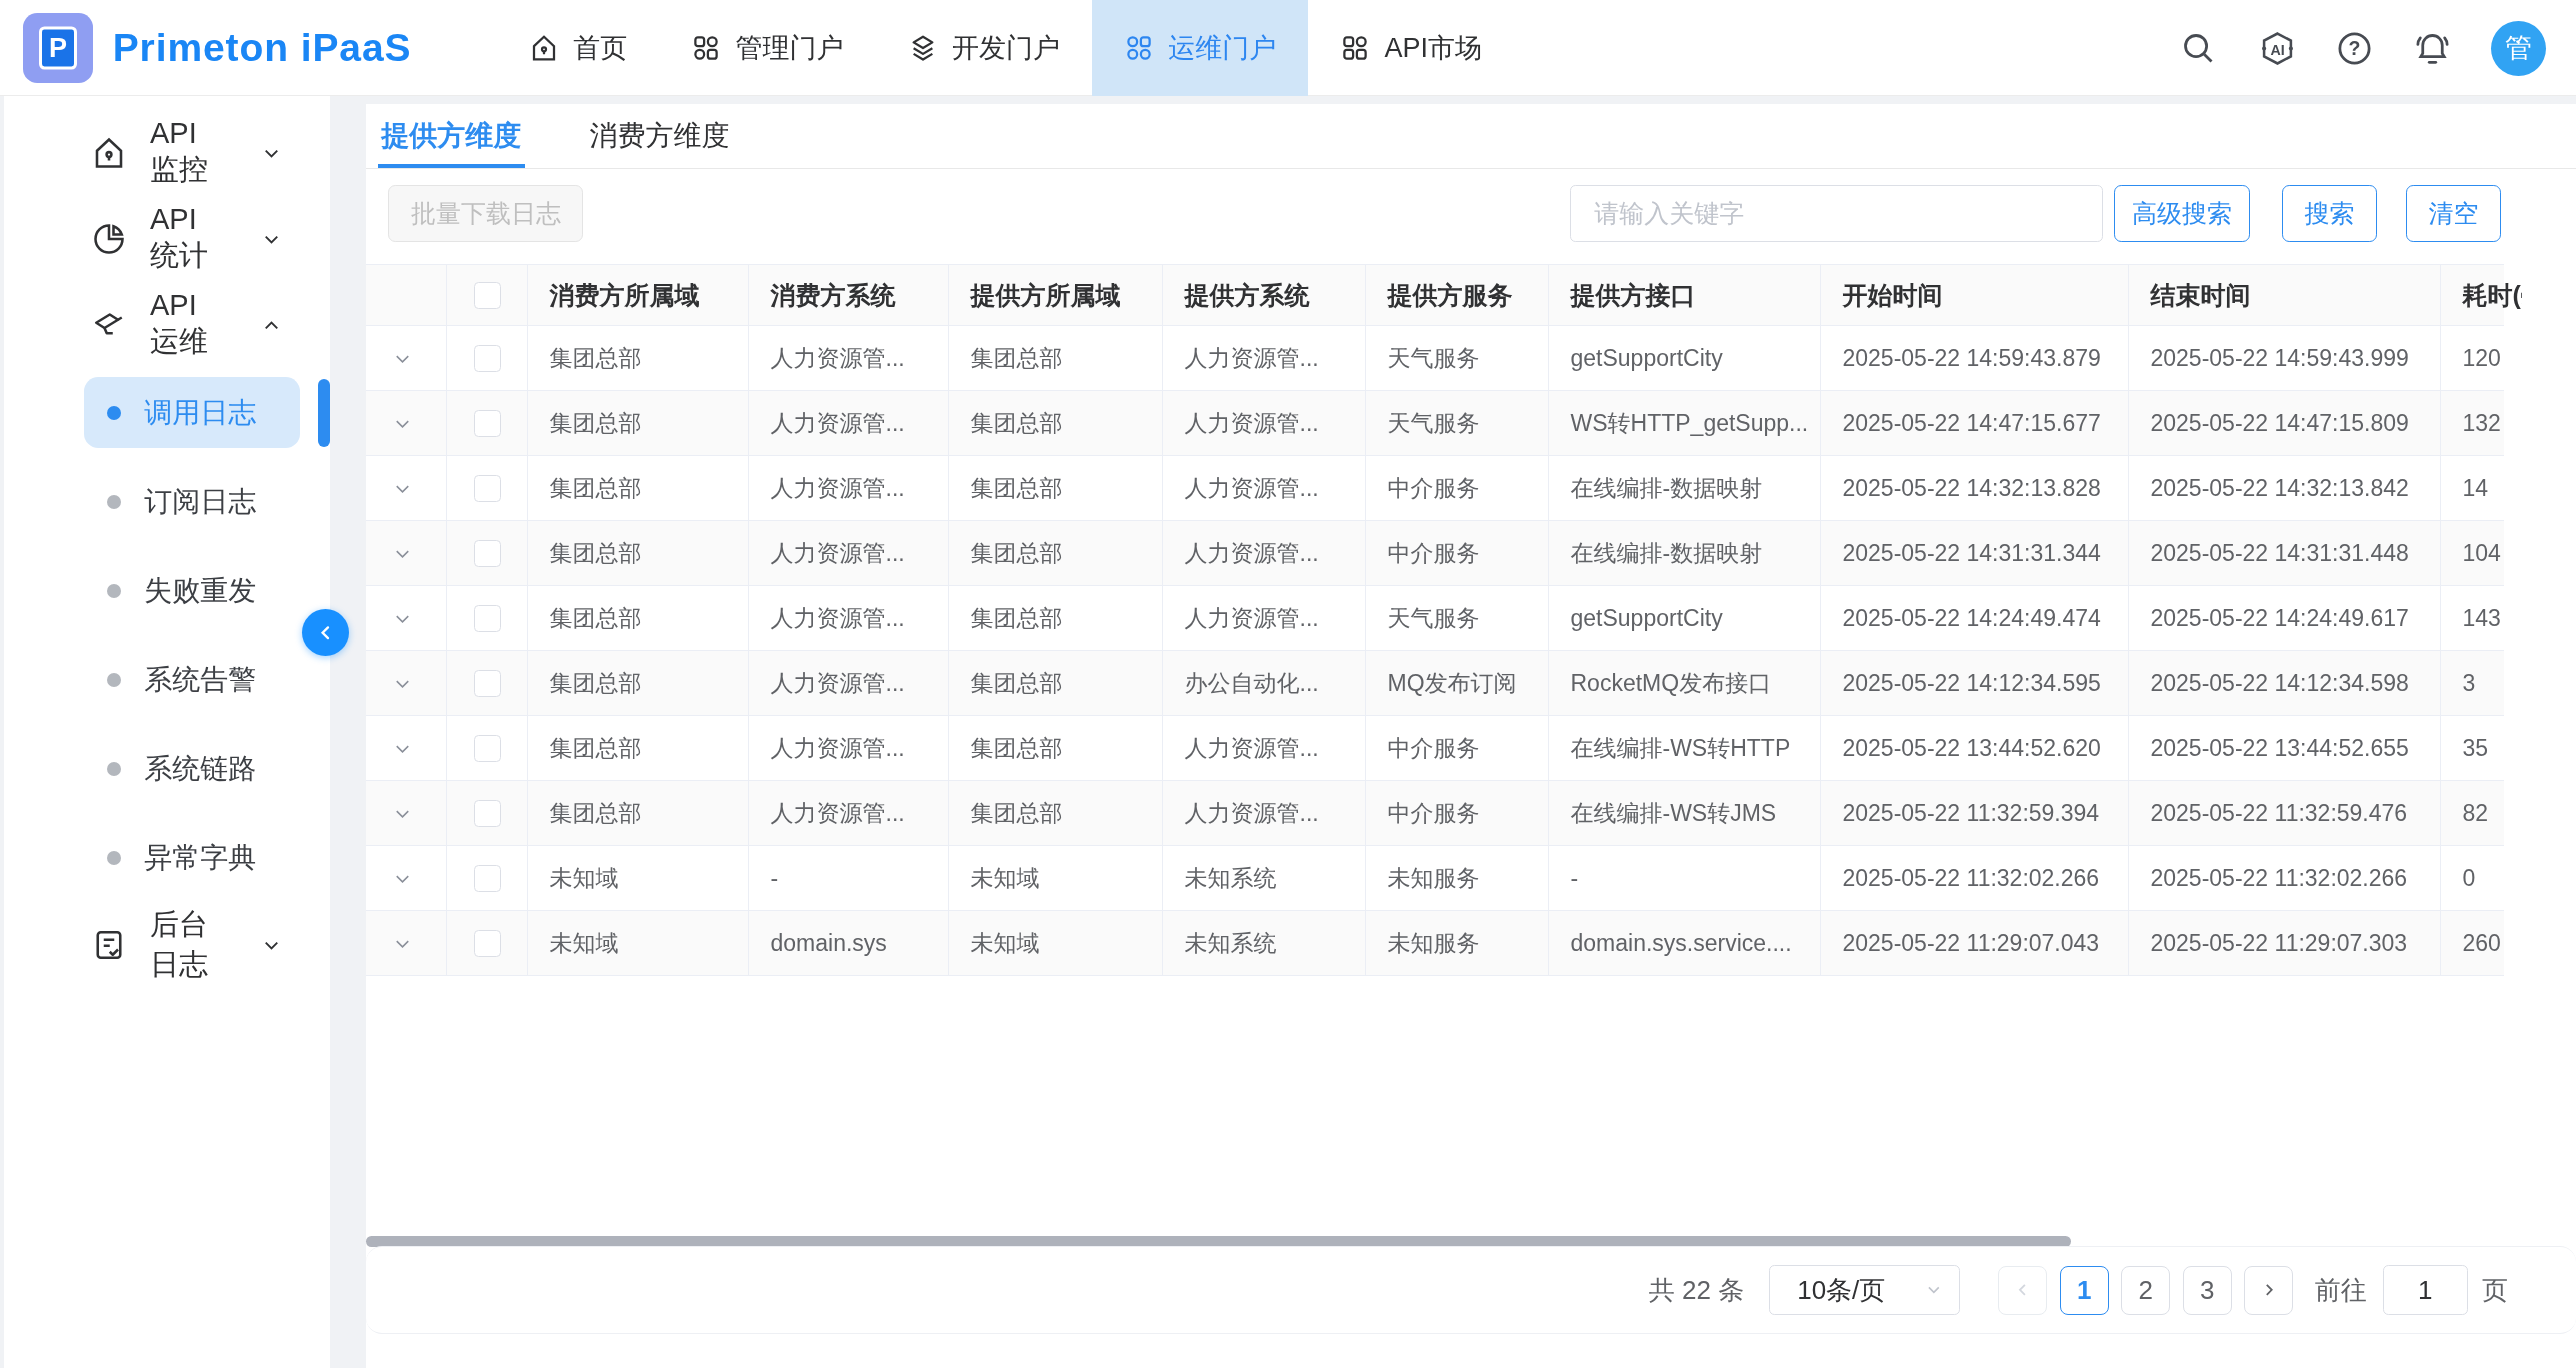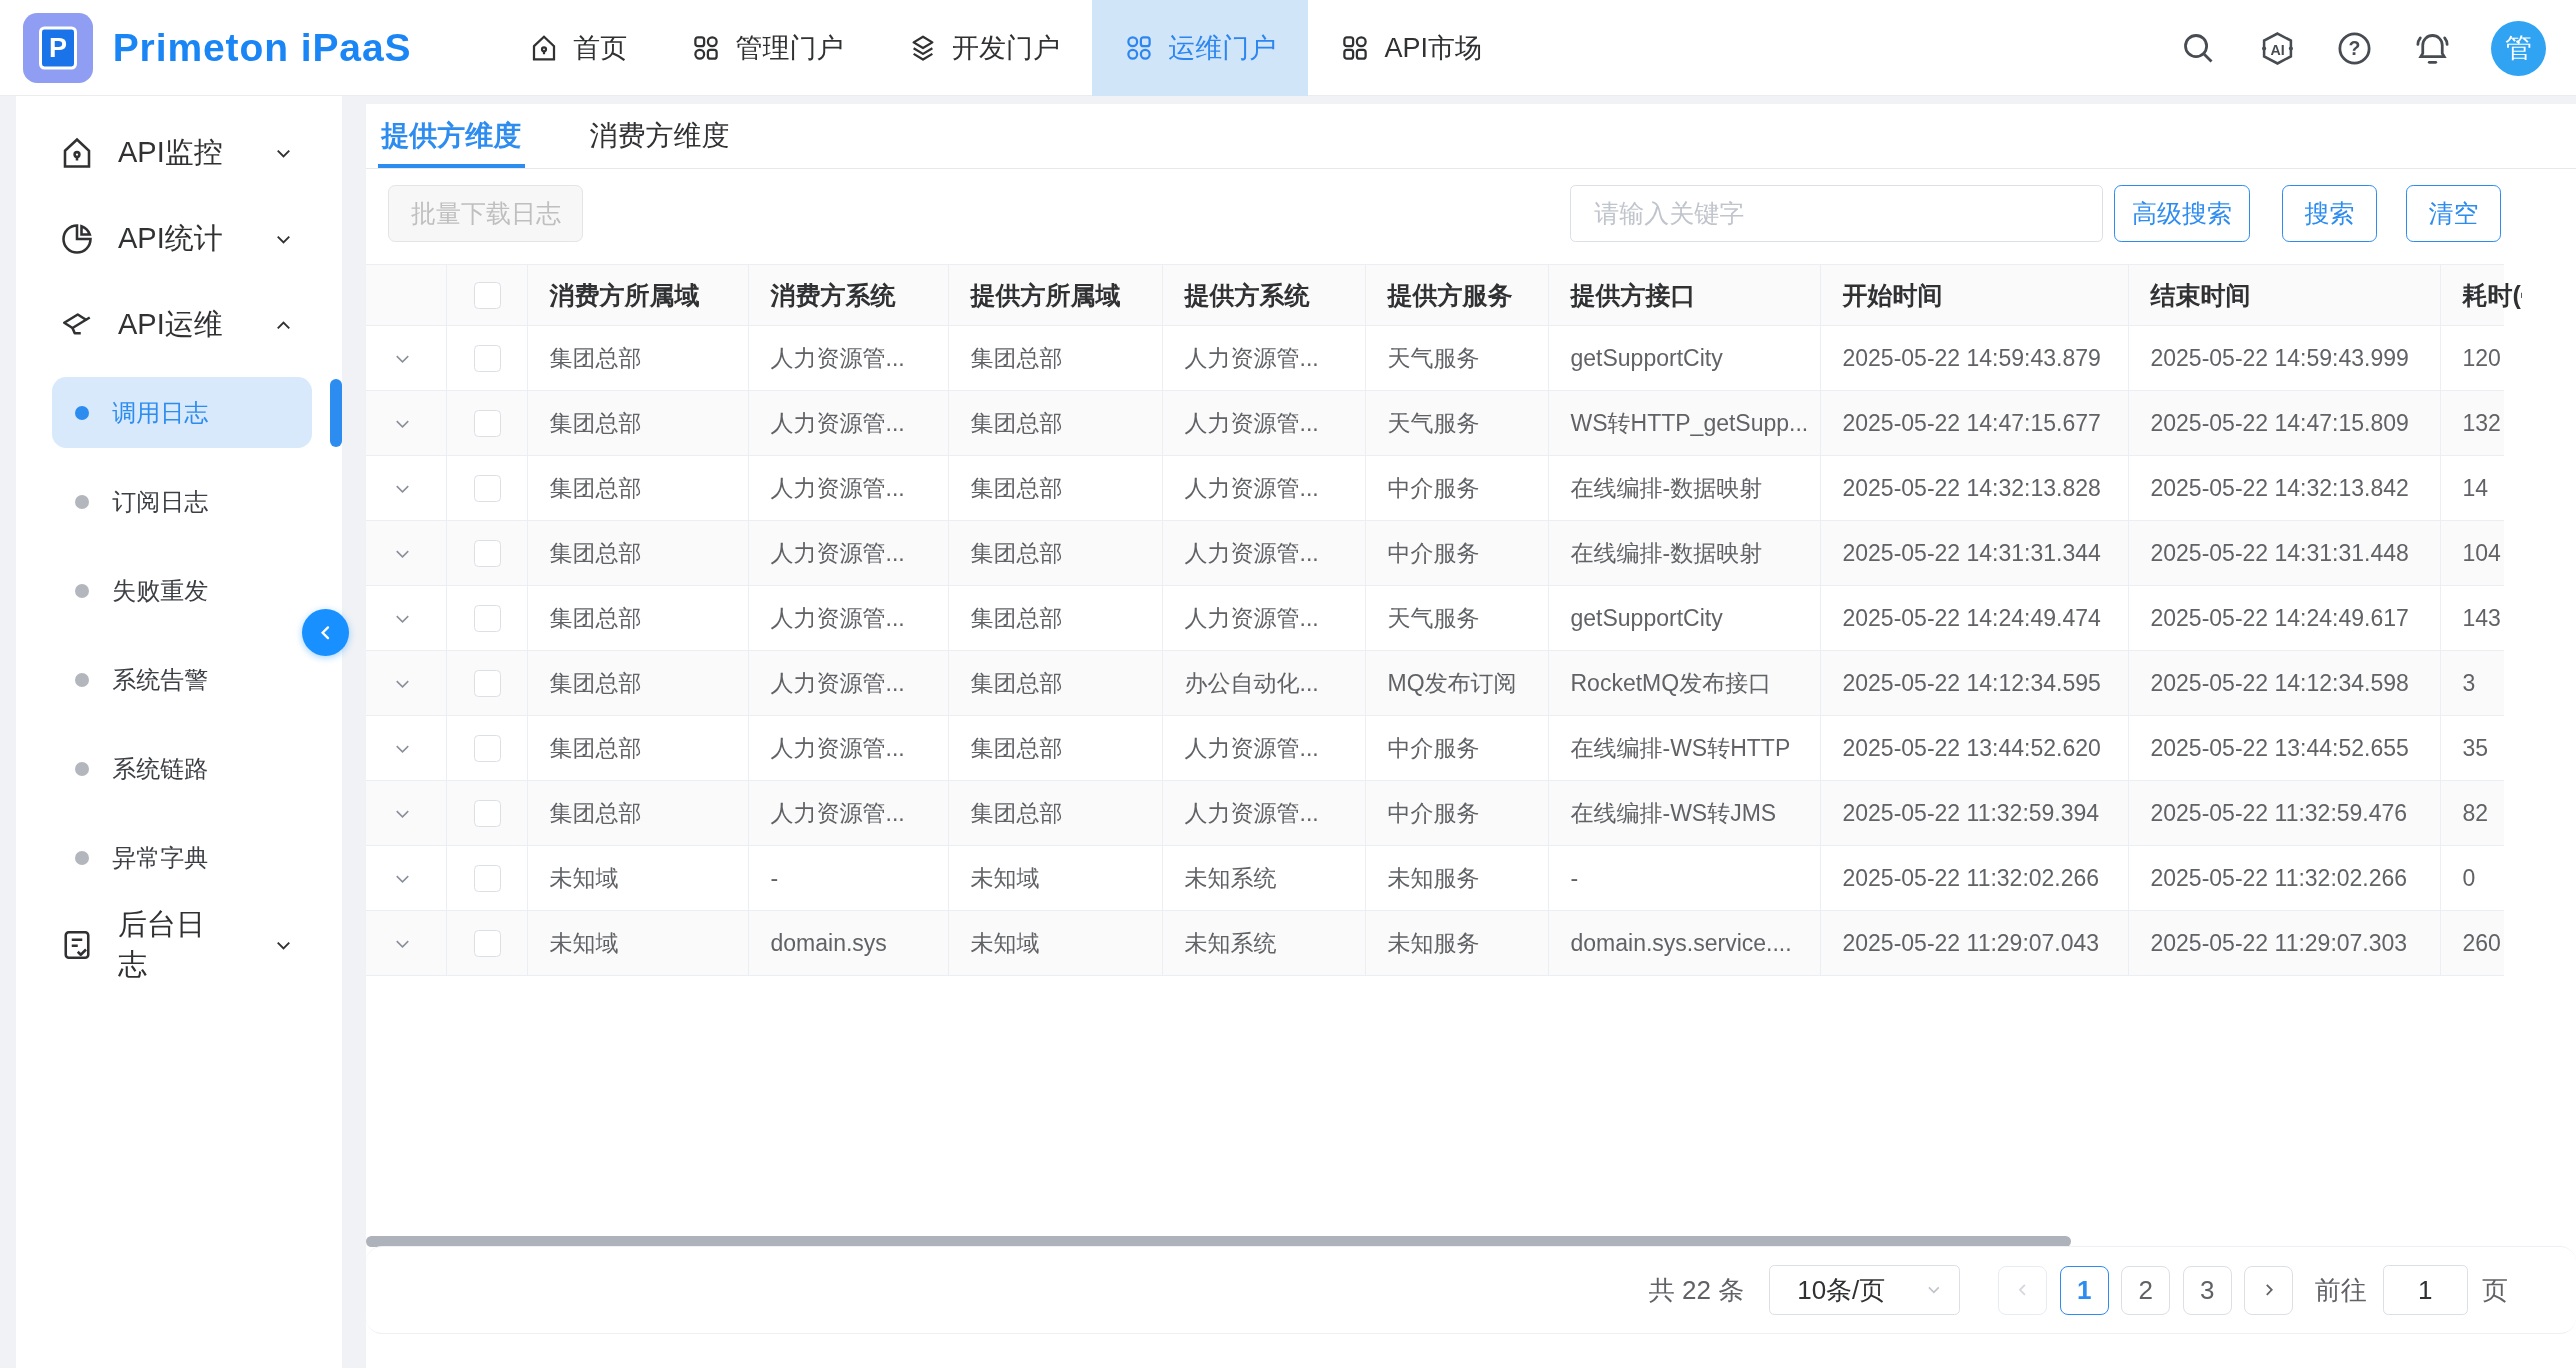--- a/index.html
+++ b/index.html
@@ -26,28 +26,28 @@
   .nav-item svg { stroke:#303133; }
   .nav-item.active { background:#d0e5f8; color:#2d86f0; }
   .nav-item.active svg { stroke:#2d86f0; }
 
   .nav-right { position:absolute; right:30px; top:0; height:96px; display:flex; align-items:center; gap:39px; }
   .nav-icon { width:39px; height:39px; color:#474b52; cursor:pointer; }
   .avatar { width:55px; height:55px; border-radius:50%; background:#31a3f3; color:#fff;
             display:flex; align-items:center; justify-content:center; font-size:27px; cursor:pointer; }
 
   
-  .sidebar { position:absolute; left:16px; top:96px; width:326px; height:1272px; background:#fff; padding-top:14.3px; z-index:20; }
+  .sidebar { position:absolute; left:4px; top:96px; width:326px; height:1272px; background:#fff; padding-top:14.3px; z-index:20;padding-left:44px; }
   .menu-item { height:86px; display:flex; align-items:center; padding:0 47px 0 43px; gap:23px;
                font-size:29px; color:#303133; cursor:pointer; }
   .menu-item svg { stroke:#303133; flex:none; }
   .menu-item .spacer { flex:1; }
   .menu-item .chev { color:#606266; }
   .submenu-item { height:89px; display:flex; align-items:center; padding-left:59px; gap:23px;
-                  font-size:24px; color:#3c3f44; cursor:pointer; position:relative; }
+                  font-size:28px; color:#3c3f44; cursor:pointer; position:relative; }
   .submenu-item .dot { width:14.3px; height:14.3px; border-radius:50%; background:#b3b7bd; flex:none; }
   .submenu-item.selected::before { content:""; position:absolute; left:36px; right:30px; top:9px; bottom:9px;
                   background:#d7e9fb; border-radius:14.3px; z-index:0; }
   .submenu-item.selected .dot { background:#2d8cf0; }
   .submenu-item.selected { color:#2d8cf0; }
   .submenu-item .dot, .submenu-item .sub-label { position:relative; z-index:1; }
   .side-indicator { position:absolute; right:0; width:12.5px; height:68px; background:#2d8cf0; border-radius:7.2px; z-index:2; }
   .collapse-btn { position:absolute; left:302px; top:609px; width:47px; height:47px; border-radius:50%;
                   background:#1890ff; color:#fff; display:flex; align-items:center; justify-content:center;
                   z-index:40; cursor:pointer; box-shadow:0 1.8px 7.2px rgba(24,144,255,.4); }

